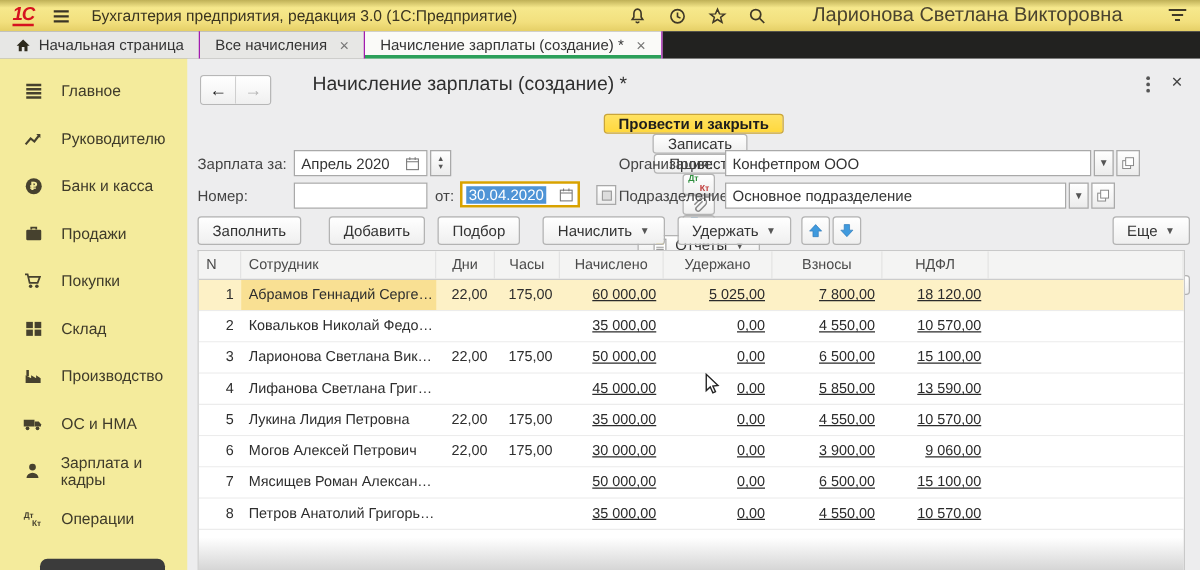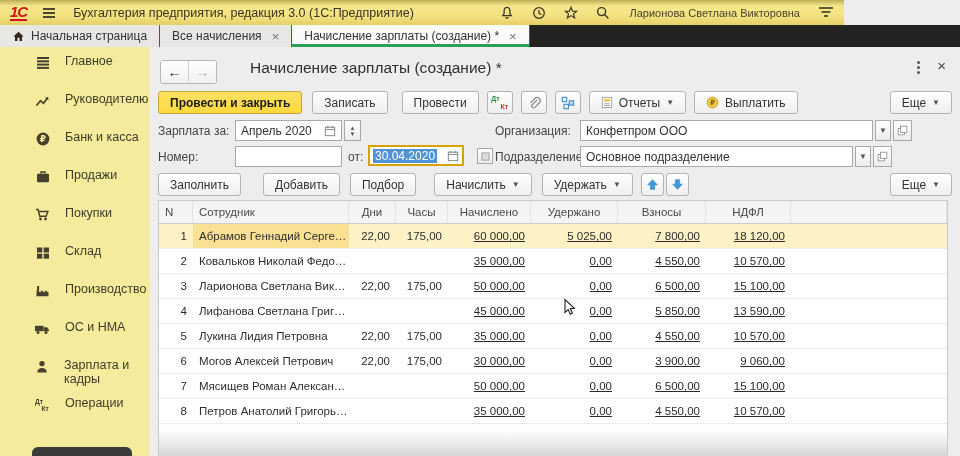--- a/index.html
+++ b/index.html
@@ -1,56 +1,56 @@
 <!DOCTYPE html>
 <html><head>
 <meta charset="utf-8">
 <style>
   html,body{margin:0;padding:0;background:#888;}
   #app{position:relative;width:960px;height:456px;overflow:hidden;
        font-family:"Liberation Sans","DejaVu Sans",sans-serif;font-size:12px;color:#333;
        background:#ededee;}
   
-  .titlebar{position:absolute;left:0;top:0;width:844px;height:25px;
+  .titlebar{position:absolute;left:0;top:0;width:960px;height:25px;
     background:linear-gradient(180deg,#bfb057 0,#f6e88c 25%,#f2e07e 70%,#e5cf66 100%);
     display:flex;align-items:center;}
   .logo1c{font-weight:bold;font-style:italic;font-size:15px;color:#d6121f;margin:0 10px 0 10px;letter-spacing:-1px;border-bottom:2px solid #d6121f;line-height:14px;}
   .tb-ham{margin:0 8px 0 4px;}
   .tb-title{font-size:12.5px;color:#3a3420;margin-left:8px;}
   .tb-right{margin-left:auto;display:flex;align-items:center;gap:16px;padding-right:10px;}
-  .tb-user{font-size:11px;color:#4a432e;margin:0 2px;}
+  .tb-user{font-size:16px;color:#4a432e;margin:0 20px;}
   .tb-ic{display:inline-flex;width:16px;height:16px;}
   
   .tabbar{position:absolute;left:0;top:25px;width:960px;height:22px;background:#222220;display:flex;}
   .tab{display:flex;align-items:center;gap:6px;padding:0 12px;background:#e7e7e5;border-right:1px solid #a21caf;
        font-size:12px;color:#333;height:22px;box-sizing:border-box;white-space:nowrap;}
   .tab.active{background:#fafaf8;box-shadow:inset 0 -3px 0 #2ca05a;}
   .tab-close{color:#777;font-size:13px;line-height:1;margin-left:4px;}
   
   .sidebar{position:absolute;left:0;top:47px;width:150px;height:409px;background:#f4eb9c;box-sizing:border-box;padding-top:7px;}
-  .sb-item{height:38px;display:flex;gap:14px;padding-left:34px;cursor:default;}
+  .sb-item{height:38px;display:flex;align-items:center;gap:14px;padding-left:18px;cursor:default;}
   .sb-icon{width:17px;height:17px;display:inline-flex;align-items:center;justify-content:center;}
   .sb-label{font-size:12.5px;color:#3f3b2a;}
   
   .main{position:absolute;left:150px;top:47px;width:810px;height:409px;background:#ededee;}
   .nav-group{position:absolute;left:10px;top:13px;display:flex;border:1px solid #b7b7b7;border-radius:3px;background:#fff;overflow:hidden;}
   .nav-btn{width:27px;height:22px;display:flex;align-items:center;justify-content:center;font-size:14px;background:linear-gradient(#fff,#f0f0f0);}
   .nav-btn.back{color:#222;border-right:1px solid #cfcfcf;}
   .nav-btn.fwd{color:#b5b5b5;}
   .form-title{position:absolute;left:100px;top:12px;font-size:15.5px;color:#2f2f2f;font-weight:normal;margin:0;}
   .win-dots{position:absolute;right:40px;top:14px;display:flex;flex-direction:column;gap:2px;}
   .win-dots i{width:3px;height:3px;border-radius:50%;background:#555;}
   .win-close{position:absolute;right:14px;top:10px;font-size:15px;color:#444;}
   
   .btn{display:inline-flex;align-items:center;justify-content:center;height:23px;padding:0 11px;box-sizing:border-box;
        background:linear-gradient(#ffffff,#efefef);border:1px solid #b3b3b3;border-radius:3px;font-size:12px;color:#333;white-space:nowrap;}
   .btn.primary{background:linear-gradient(#ffe262,#ffd83d);border-color:#c9a53a;font-weight:bold;color:#1d1d1d;}
   .btn .caret{font-size:8px;margin-left:6px;color:#555;}
   .icon-btn{width:26px;padding:0;}
-  .toolbar{position:absolute;left:8px;right:8px;top:44px;height:24px;display:flex;}
+  .toolbar{position:absolute;left:8px;right:8px;top:44px;height:24px;display:flex;align-items:center;flex-direction:column;}
   .toolbar .sp10{margin-left:10px}.toolbar .sp14{margin-left:14px}.toolbar .sp8{margin-left:8px}
   .dtkt{position:relative;width:17px;height:15px;display:inline-block;}
   .dtkt i{position:absolute;font-style:normal;font-weight:bold;font-size:7px;line-height:7px;}
   .dtkt .dt{top:0;left:0;color:#2e8f3e;}
   .dtkt .kt{bottom:0;right:0;color:#c03a3a;}
   
   .flabel{position:absolute;font-size:12px;color:#444;white-space:nowrap;}
   .fwrap{position:absolute;display:flex;align-items:stretch;}
   .fld{display:flex;align-items:center;height:21px;box-sizing:border-box;background:#fff;border:1px solid #a9a9a9;font-size:12px;padding:0 5px;}
   .fld .cal{margin-left:auto;display:inline-flex;}

